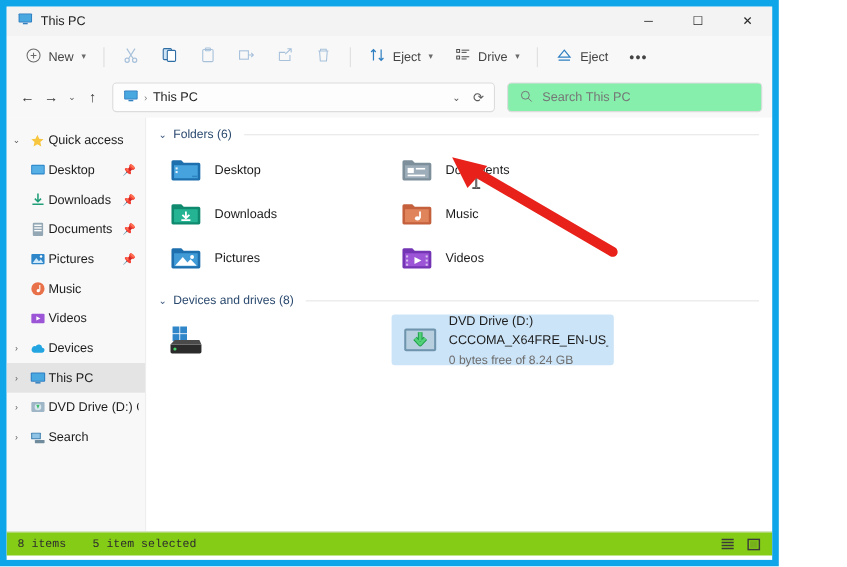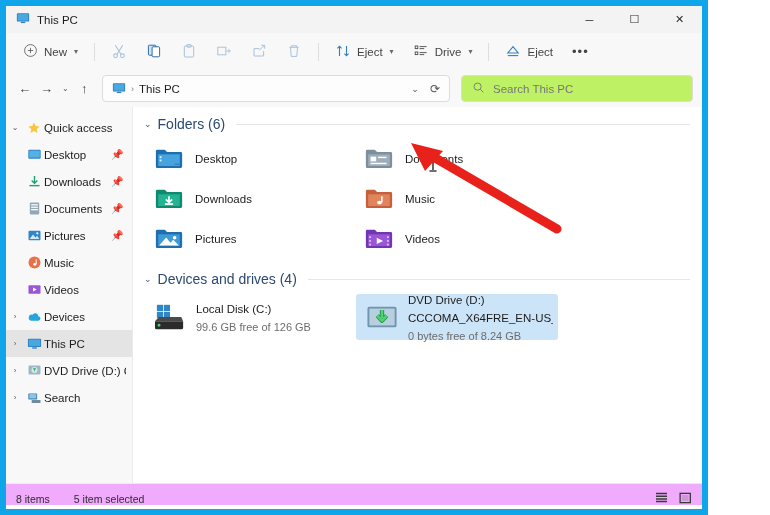--- a/index.html
+++ b/index.html
@@ -92,21 +92,21 @@
     margin-left: 6px;
   }
   .crumb { display: flex; align-items: center; gap: 5px; font-size: 11.5px; color: #1b1b1b; }
   .crumb-sep { color: #7a7a7a; font-size: 9px; }
   .addr-spacer { flex: 1; }
   .addr-ic { width: 20px; height: 22px; display: flex; align-items: center; justify-content: center; color: #5a5a5a; font-size: 9px; }
   .addr-ic.refresh { font-size: 12px; }
   .searchbox {
     flex: 0 0 auto;
     width: 232px; height: 27px;
-    background: #bef264;
+    background: #86efac;
     border: 1px solid #dcdcdc;
     border-radius: 4px;
     display: flex; align-items: center; gap: 8px;
     padding: 0 10px;
     margin-left: 9px;
     font-size: 11.5px; color: #767676;
   }
 
   
   .body { display: flex; height: 376px; }
@@ -147,21 +147,21 @@
     background: #ffffff;
     padding: 9px 12px 0 11px;
     position: relative;
     overflow: hidden;
   }
   .grp {
     display: flex; align-items: center; gap: 6px;
     margin-bottom: 7px;
   }
   .grp-chev { font-size: 9px; color: #3d5a80; }
-  .grp-ttl { font-size: 14px; color: #2b4a6f; white-space: nowrap; }
+  .grp-ttl { font-size: 11px; color: #2b4a6f; white-space: nowrap; }
   .grp-line { flex: 1; height: 1px; background: #e6e6e6; margin-left: 5px; }
 
   .grid { display: flex; flex-wrap: wrap; }
   .cell {
     width: 210px; height: 40px;
     display: flex; align-items: center;
     padding: 3px 5px;
     border-radius: 3px;
   }
   .cell .ic { width: 40px; flex: 0 0 40px; display: flex; align-items: center; justify-content: center; }
@@ -184,27 +184,28 @@
     background: #e6e6e6;
     border-radius: 1px;
     margin: 2px 0 2px 0;
     overflow: hidden;
   }
   .bar > i { display: block; height: 100%; background: #0f9bd7; }
 
   
   .statusbar {
     height: 22px;
-    background: #f0abfc;
+    background: #84cc16;
     border-top: 1px solid #ebebeb;
-    display: flex; align-items: flex-end;
+    display: flex; align-items: center;
     padding: 0 10px;
     gap: 24px;
     font-size: 10.5px; color: #2d2d2d;
     position: relative;
+    font-family: Liberation Mono, monospace;
   }
   .view-toggles {
     position: absolute; right: 8px;
     display: flex; gap: 6px; align-items: center;
   }
   .vt { width: 18px; height: 15px; display: flex; align-items: center; justify-content: center; border-radius: 2px; }
 
   
   .arrow-ov { position: absolute; left: 0; top: 0; pointer-events: none; }
   .cursor-ov { position: absolute; pointer-events: none; }
@@ -584,42 +585,37 @@
                 <rect x="24.5" y="17" width="2" height="2" fill="#d9c0f0"></rect>
                 <rect x="24.5" y="21" width="2" height="2" fill="#d9c0f0"></rect>
               </svg>
           </span>
           <span class="nm">Videos</span>
         </div>
       </div>
 
       <div class="grp">
         <span class="grp-chev">⌄</span>
-        <span class="grp-ttl">Devices and drives (4)</span>
+        <span class="grp-ttl">Devices and drives (8)</span>
         <span class="grp-line"></span>
       </div>
 
       <div class="grid">
         <div class="dcell">
           <span class="dic">
             <svg width="34" height="30" viewBox="0 0 36 32">
               <rect x="4" y="3" width="6.6" height="6.6" fill="#2f86c9"></rect>
               <rect x="11.4" y="3" width="6.6" height="6.6" fill="#2f86c9"></rect>
               <rect x="4" y="10.4" width="6.6" height="6.6" fill="#2f86c9"></rect>
               <rect x="11.4" y="10.4" width="6.6" height="6.6" fill="#2f86c9"></rect>
               <path d="M2 20.5h30v7a1.6 1.6 0 0 1-1.6 1.6H3.6A1.6 1.6 0 0 1 2 27.5z" fill="#2b2b2b"></path>
               <path d="M2 20.5 6 16h24l2 4.5z" fill="#4a4a4a"></path>
               <circle cx="6.3" cy="24.8" r="1.5" fill="#46d46a"></circle>
             </svg>
           </span>
-          <span class="info">
-            <span class="t1">Local Disk (C:)</span>
-            <span class="bar"><i id="bar0" style="width: 21%;"></i></span>
-            <span class="t3">99.6 GB free of 126 GB</span>
-          </span>
         </div>
 
         <div class="dcell selected" style="margin-left:10px">
           <span class="dic">
             <svg width="34" height="30" viewBox="0 0 36 32">
               <rect x="2.5" y="5" width="31" height="22" rx="2" fill="#6f94ae"></rect>
               <rect x="4.5" y="7" width="27" height="18" fill="#b8cfe0"></rect>
               <path d="M18 8.5v8.5M13 14.5 18 20l5-5.5" stroke="#1f9e4a" stroke-width="4.6" fill="none" stroke-linejoin="round"></path>
               <path d="M18 8.5v8.5M13 14.5 18 20l5-5.5" stroke="#53d178" stroke-width="2.6" fill="none" stroke-linejoin="round"></path>
             </svg>

